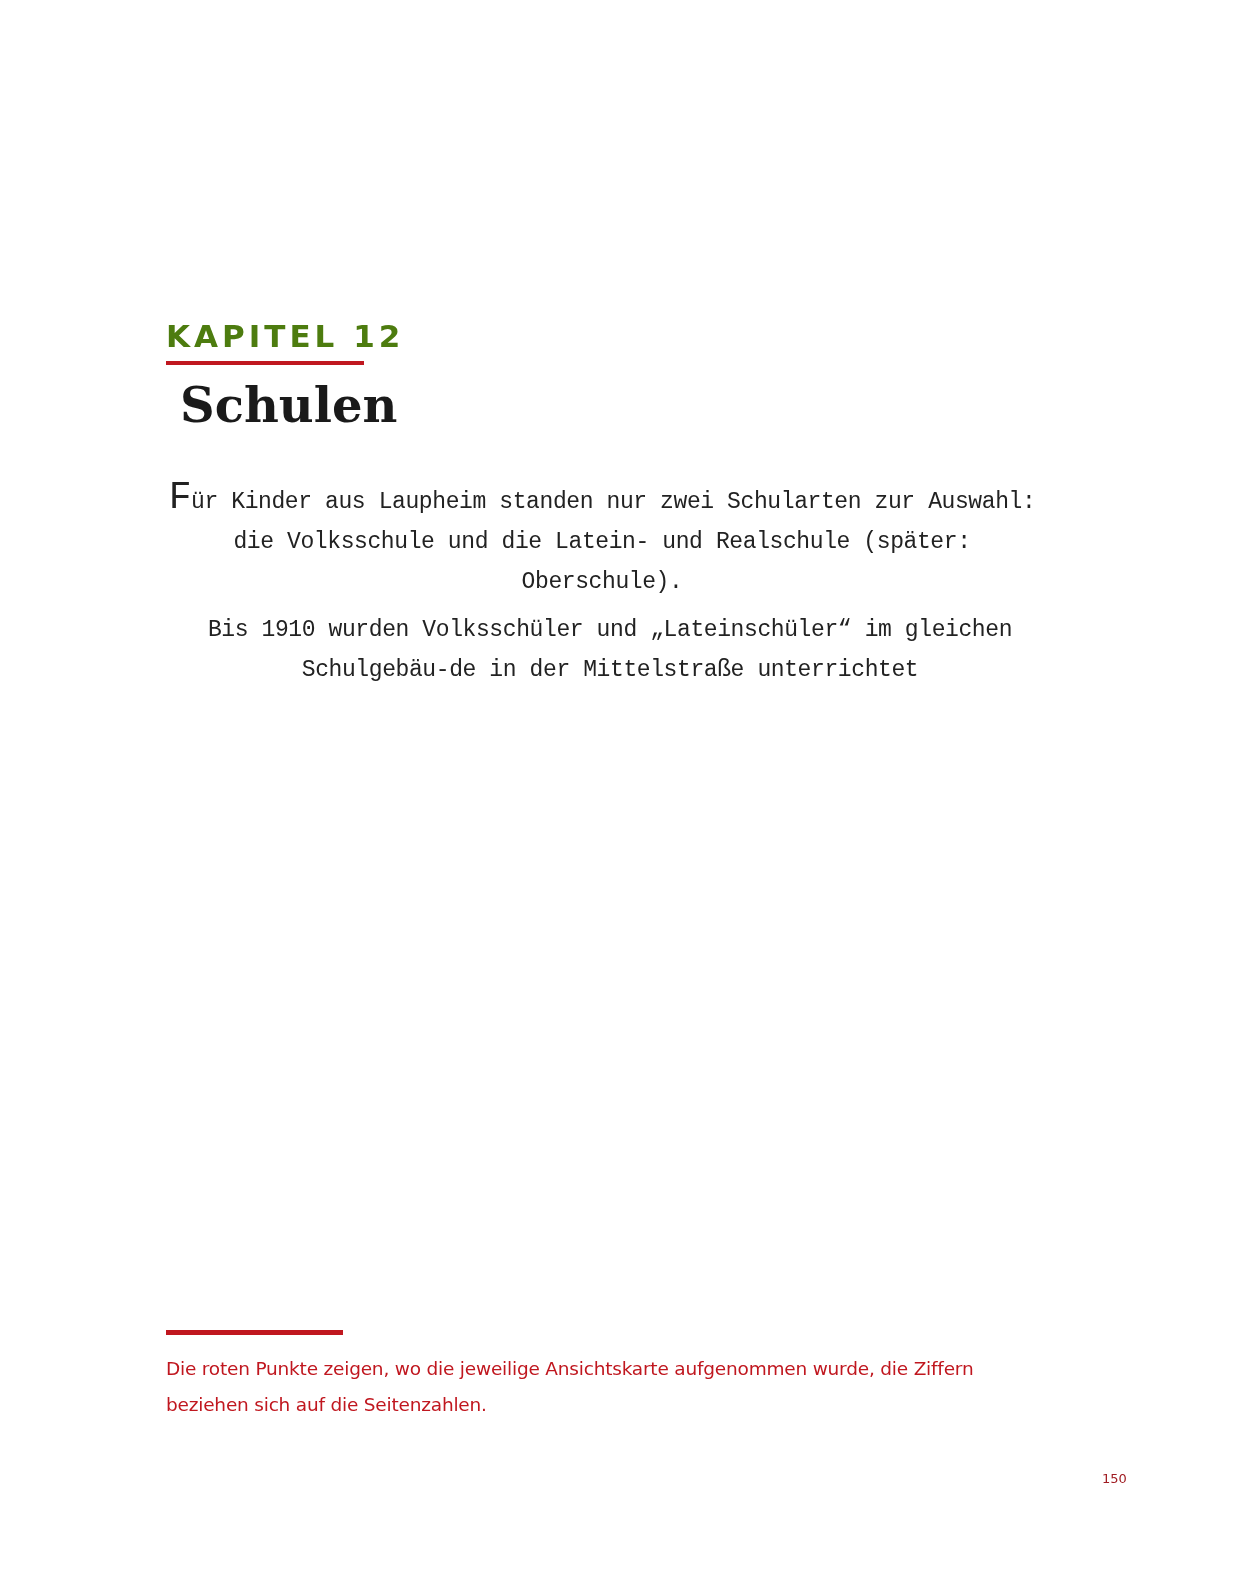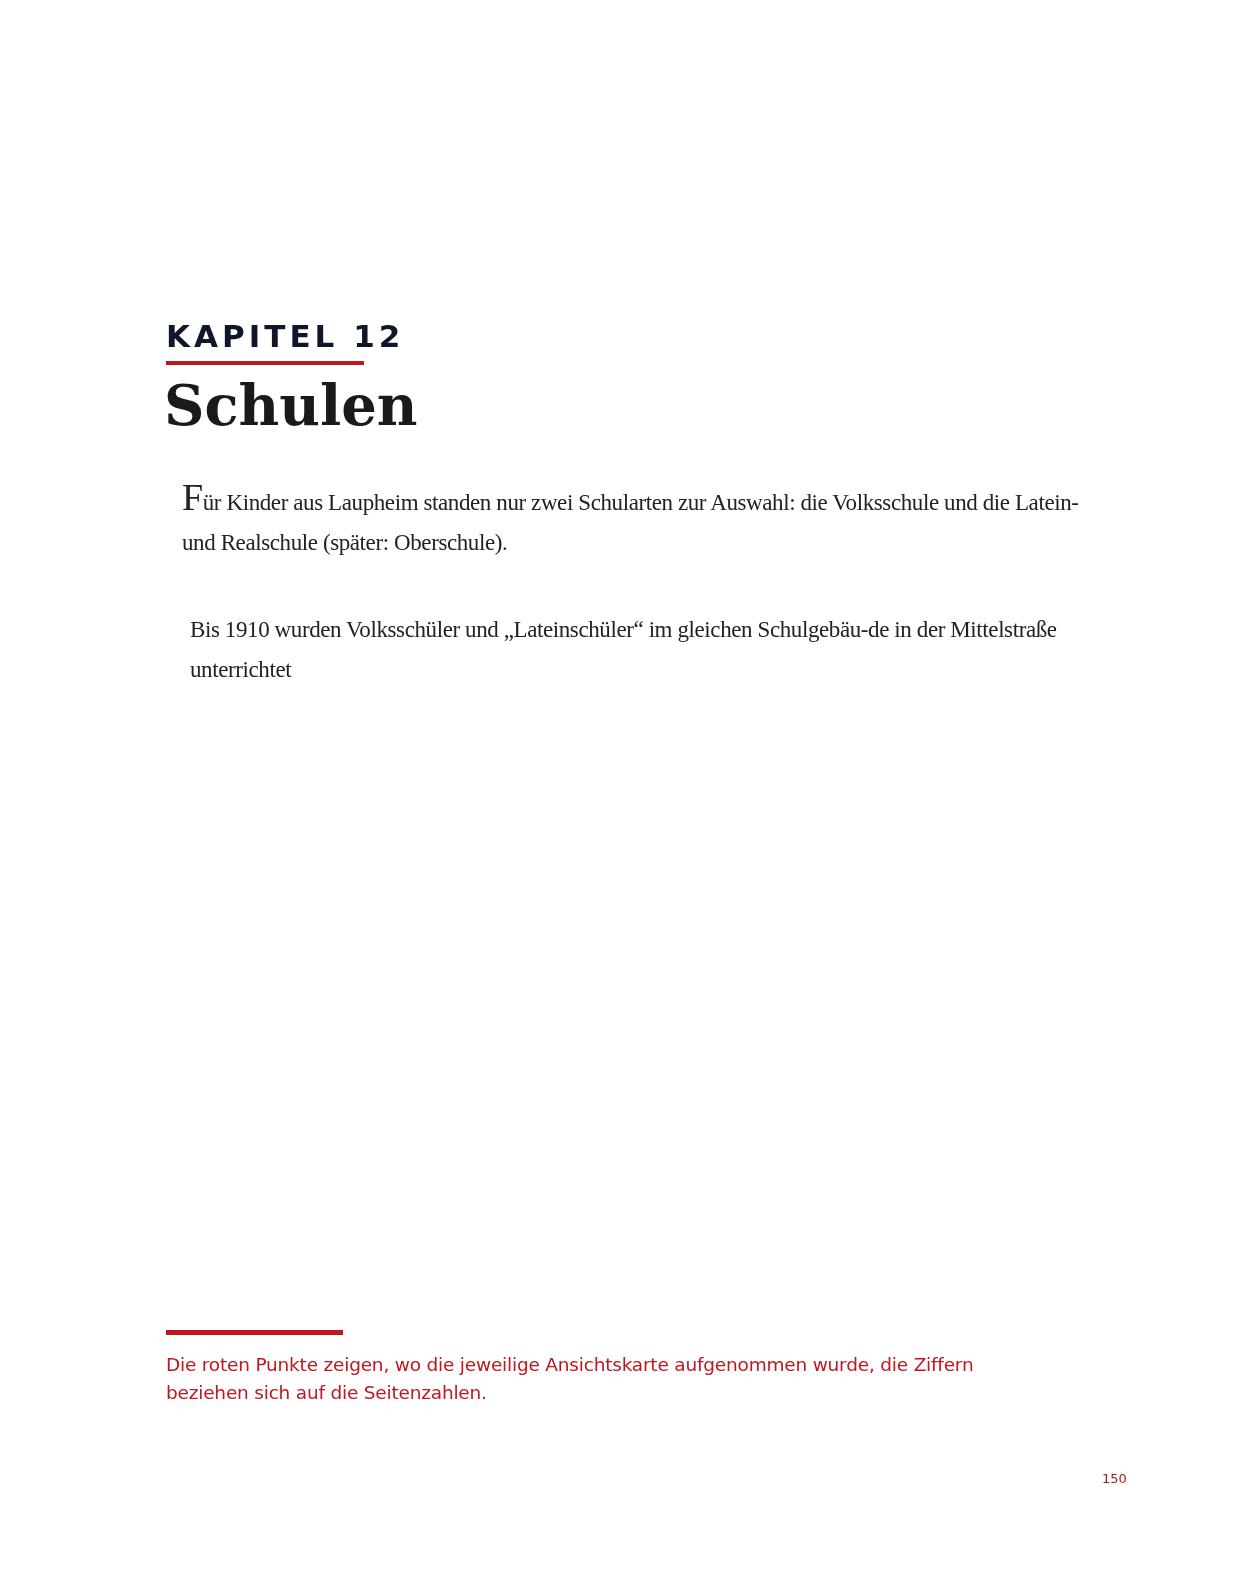--- a/index.html
+++ b/index.html
@@ -1,48 +1,49 @@
 <!DOCTYPE html>
 <html><head>
 <meta charset="utf-8">
 <style>
   html, body { margin: 0; padding: 0; background: #ffffff; }
   body { width: 1240px; height: 1595px; position: relative; overflow: hidden; }
   .chapter-label {
     position: absolute; left: 166px; top: 318px;
     font-family: "DejaVu Sans", sans-serif; font-weight: bold;
-    font-size: 31px; letter-spacing: 4px; color: #0f172a;
+    font-size: 31px; letter-spacing: 4px; color: #4d7c0f;
     line-height: 36px;
   }
   .chapter-rule {
     position: absolute; left: 166px; top: 361px;
     width: 198px; height: 4px; background: #c0171f;
   }
   .chapter-title {
-    position: absolute; left: 164px; top: 374px;
+    position: absolute; left: 180px; top: 374px;
     font-family: "DejaVu Serif", serif; font-weight: bold;
-    font-size: 56px; color: #1a1a1a; line-height: 62px;
+    font-size: 48px; color: #1a1a1a; line-height: 62px;
   }
   .body-text {
-    position: absolute; left: 182px; width: 900px;
-    font-family: Liberation Serif, serif; font-size: 23px;
+    position: absolute; left: 152px; width: 900px;
+    font-family: Liberation Mono, monospace; font-size: 23px;
     color: #222222; line-height: 40px;
     letter-spacing: -0.4px;
+    text-align: center;
   }
   .p1 { top: 482px; }
   .p2 { top: 602px; }
   .drop { font-size: 38px; line-height: 30px; }
   .foot-rule {
     position: absolute; left: 166px; top: 1330px;
     width: 177px; height: 5px; background: #c0171f;
   }
   .footnote {
     position: absolute; left: 166px; top: 1351px; width: 860px;
     font-family: "DejaVu Sans", sans-serif; font-size: 18.5px;
-    color: #c0171f; line-height: 28px; letter-spacing: -0.2px;
+    color: #c0171f; line-height: 36px; letter-spacing: -0.2px;
   }
   .page-number {
     position: absolute; left: 1102px; top: 1471px;
     font-family: "DejaVu Sans", sans-serif; font-weight: normal;
     font-size: 13px; color: #a01c22;
   }
 </style>
 </head>
 <body>
 

